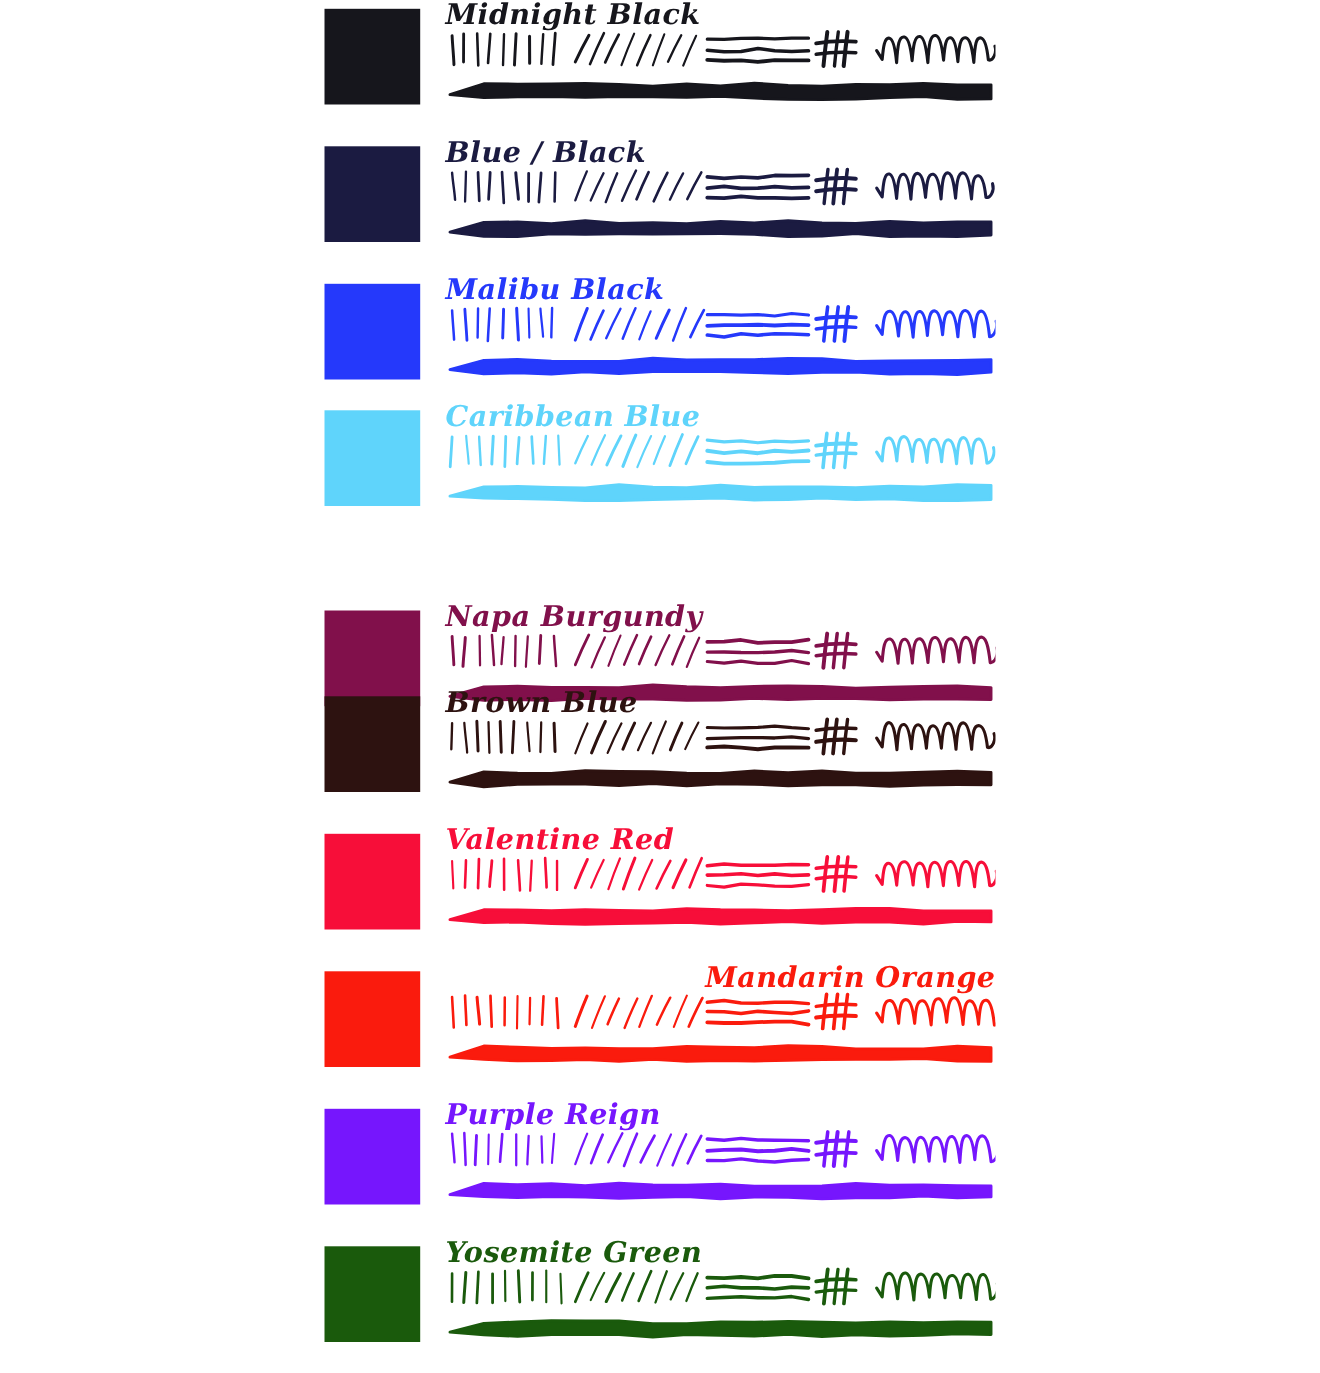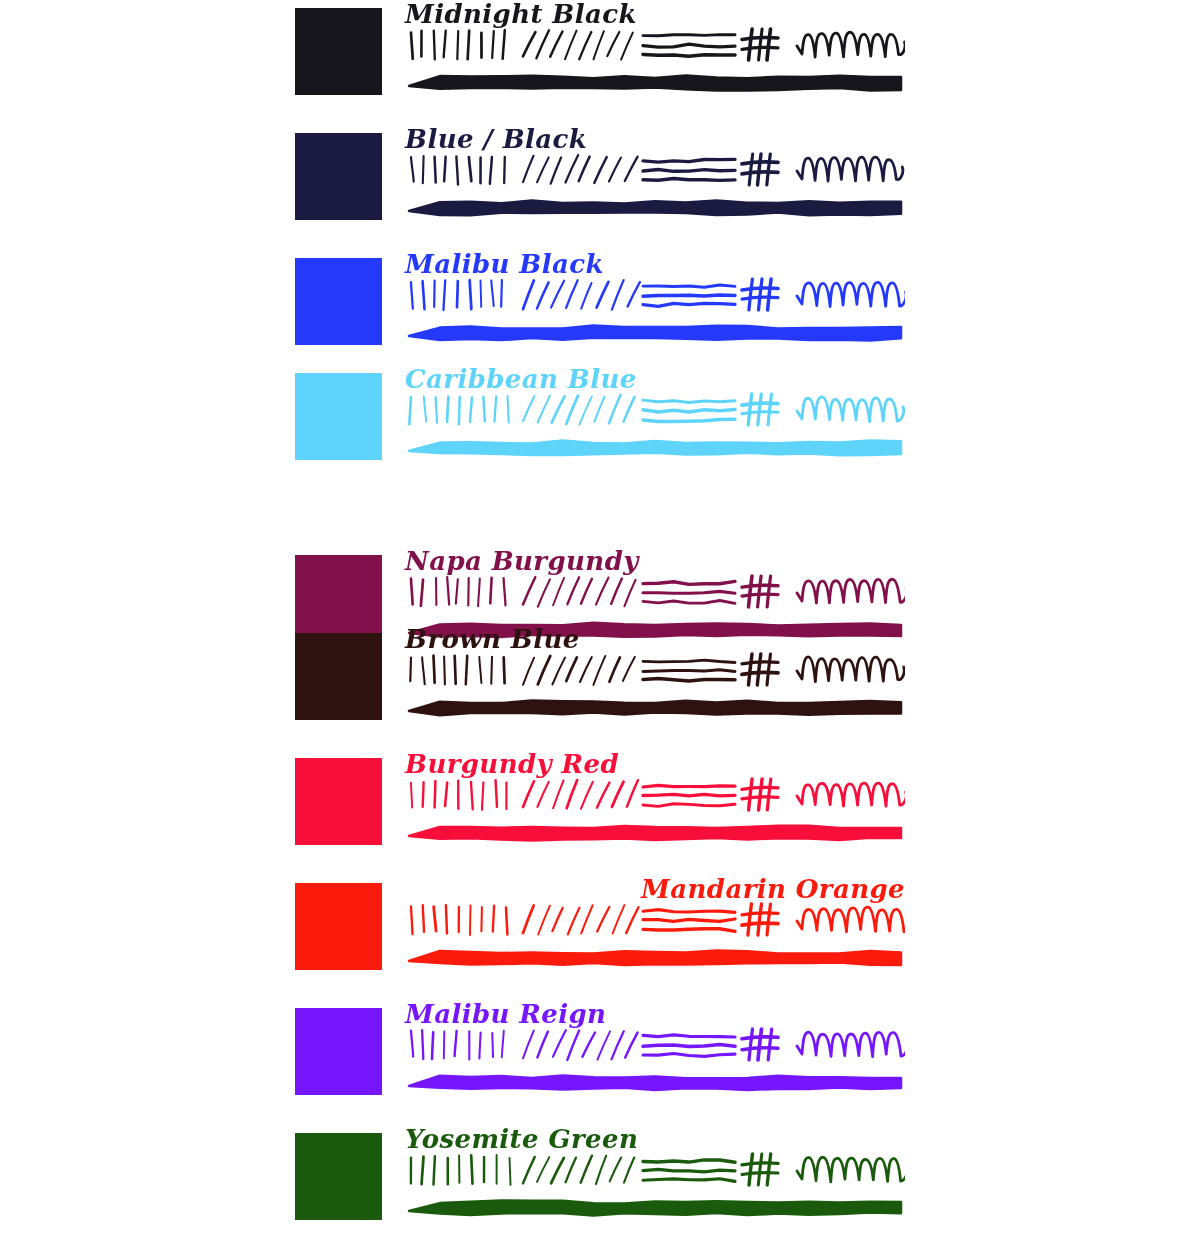--- a/index.html
+++ b/index.html
@@ -287,21 +287,21 @@
             <path d="M337.0,23.4 Q355.0,20.4 373.0,21.9" stroke-width="3.69"></path>
             <path d="M392,20 L397,28 C398.0,16.6 399.0,5.0 403.7,6.0 C408.4,7.0 409.7,24.6 410.4,30.6 C411.4,15.7 412.4,6.7 417.0,7.7 C421.6,8.7 422.9,23.7 423.6,29.7 C424.6,15.2 425.6,7.0 430.4,8.0 C435.1,9.0 436.5,23.2 437.2,29.2 C438.2,15.1 439.2,7.9 444.0,8.9 C448.7,9.9 450.1,23.1 450.8,29.1 C451.8,16.2 452.8,5.6 457.5,6.6 C462.1,7.6 463.5,24.2 464.1,30.2 C465.1,16.2 466.1,5.2 471.2,6.2 C476.2,7.2 477.6,24.2 478.3,30.2 C479.3,14.4 480.3,7.7 485.5,8.7 C490.6,9.7 492.0,22.4 492.7,28.4 C496.7,30 500.7,22 498.7,16" stroke-width="2.8"></path>
           </g>
           <path d="M4,60 L34.8,50.7 L65.5,51.9 L96.3,52.1 L127.0,49.6 L157.8,50.3 L188.5,50.5 L219.3,51.8 L250.0,52.0 L280.8,49.8 L311.5,51.4 L342.3,49.7 L373.0,51.9 L403.8,51.9 L434.5,50.9 L465.3,50.0 L496.0,51.2 L496.0,62.5 L465.3,62.4 L434.5,62.7 L403.8,63.8 L373.0,62.5 L342.3,62.6 L311.5,63.4 L280.8,62.0 L250.0,61.6 L219.3,63.5 L188.5,61.5 L157.8,63.2 L127.0,61.9 L96.3,61.9 L65.5,62.0 L34.8,64.3 L4,60 Z" fill="#2d1210" stroke="#2d1210" stroke-width="2.5" stroke-linejoin="round"></path>
         </svg>
       </div>
     </div>
     <div class="ink-row" style="top: 750px;">
       <div class="swatch" style="background: rgb(247, 14, 57);"></div>
       <div class="sample">
-        <div class="ink-name" style="color: rgb(247, 14, 57);">Burgundy Red</div>
+        <div class="ink-name" style="color: rgb(247, 14, 57);">Valentine Red</div>
         <svg width="500" height="72" viewBox="0 0 500 72" class="strokes">
           <g fill="none" stroke="#f70e39" stroke-linecap="round" stroke-linejoin="round">
             <path d="M6.0,6.8 C6.3,16.8 6.9,23.6 7.1,31.6" stroke-width="1.93"></path>
             <path d="M18.6,6.2 C18.4,16.2 17.9,22.9 17.7,30.9" stroke-width="2.36"></path>
             <path d="M30.4,5.0 C30.2,15.0 29.8,23.4 29.6,31.4" stroke-width="2.47"></path>
             <path d="M42.2,6.4 C41.5,16.4 40.5,22.0 40.1,30.0" stroke-width="2.54"></path>
             <path d="M53.2,4.6 C53.2,14.6 53.3,24.8 53.3,32.8" stroke-width="2.33"></path>
             <path d="M66.0,6.0 C66.5,16.0 67.4,25.4 67.7,33.4" stroke-width="2.34"></path>
             <path d="M78.4,6.4 C78.0,16.4 77.3,25.7 77.0,33.7" stroke-width="2.10"></path>
             <path d="M90.6,4.1 C91.0,14.1 91.7,22.7 91.9,30.7" stroke-width="2.43"></path>
@@ -361,21 +361,21 @@
             <path d="M337.0,24.1 Q355.0,21.1 373.0,22.6" stroke-width="3.66"></path>
             <path d="M392,20 L397,28 C398.0,15.3 399.0,7.6 404.4,8.6 C409.7,9.6 411.2,23.3 411.9,29.3 C412.9,15.3 413.9,6.8 419.2,7.8 C424.3,8.8 425.8,23.3 426.5,29.3 C427.5,16.7 428.5,7.8 434.0,8.8 C439.3,9.8 440.8,24.7 441.5,30.7 C442.5,14.3 443.5,6.0 448.6,7.0 C453.5,8.0 454.9,22.3 455.6,28.3 C456.6,16.3 457.6,5.1 463.0,6.1 C468.2,7.1 469.7,24.3 470.5,30.3 C471.5,16.1 472.5,7.9 477.5,8.9 C482.5,9.9 483.9,24.1 484.6,30.1 C485.6,16.9 486.6,7.4 491.8,8.4 C496.9,9.4 498.3,24.9 499.0,30.9 C503.0,30 507.0,22 505.0,16" stroke-width="2.8"></path>
           </g>
           <path d="M4,60 L34.8,49.9 L65.5,51.0 L96.3,52.0 L127.0,51.5 L157.8,52.2 L188.5,52.4 L219.3,50.2 L250.0,51.0 L280.8,51.4 L311.5,49.5 L342.3,50.3 L373.0,52.5 L403.8,52.6 L434.5,52.5 L465.3,50.1 L496.0,51.4 L496.0,63.9 L465.3,63.7 L434.5,61.5 L403.8,62.0 L373.0,62.1 L342.3,62.3 L311.5,62.9 L280.8,63.6 L250.0,63.2 L219.3,64.0 L188.5,62.1 L157.8,63.8 L127.0,62.2 L96.3,63.1 L65.5,63.5 L34.8,62.1 L4,60 Z" fill="#fa1b0d" stroke="#fa1b0d" stroke-width="2.5" stroke-linejoin="round"></path>
         </svg>
       </div>
     </div>
     <div class="ink-row" style="top: 1000px;">
       <div class="swatch" style="background: rgb(118, 22, 253);"></div>
       <div class="sample">
-        <div class="ink-name" style="color: rgb(118, 22, 253);">Malibu Reign</div>
+        <div class="ink-name" style="color: rgb(118, 22, 253);">Purple Reign</div>
         <svg width="500" height="72" viewBox="0 0 500 72" class="strokes">
           <g fill="none" stroke="#7616fd" stroke-linecap="round" stroke-linejoin="round">
             <path d="M6.0,4.6 C6.7,14.6 7.8,22.6 8.2,30.6" stroke-width="2.24"></path>
             <path d="M17.1,4.1 C17.5,14.1 18.1,25.0 18.3,33.0" stroke-width="2.29"></path>
             <path d="M28.2,6.2 C27.8,16.2 27.2,25.0 27.0,33.0" stroke-width="2.59"></path>
             <path d="M39.3,5.5 C39.1,15.5 38.9,24.4 38.8,32.4" stroke-width="1.91"></path>
             <path d="M51.6,4.9 C51.0,14.9 50.0,22.1 49.6,30.1" stroke-width="2.41"></path>
             <path d="M64.3,5.3 C64.3,15.3 64.3,25.4 64.3,33.4" stroke-width="2.08"></path>
             <path d="M75.6,6.6 C75.2,16.6 74.6,24.5 74.4,32.5" stroke-width="2.09"></path>
             <path d="M87.3,7.0 C87.5,17.0 87.9,23.0 88.0,31.0" stroke-width="2.02"></path>

